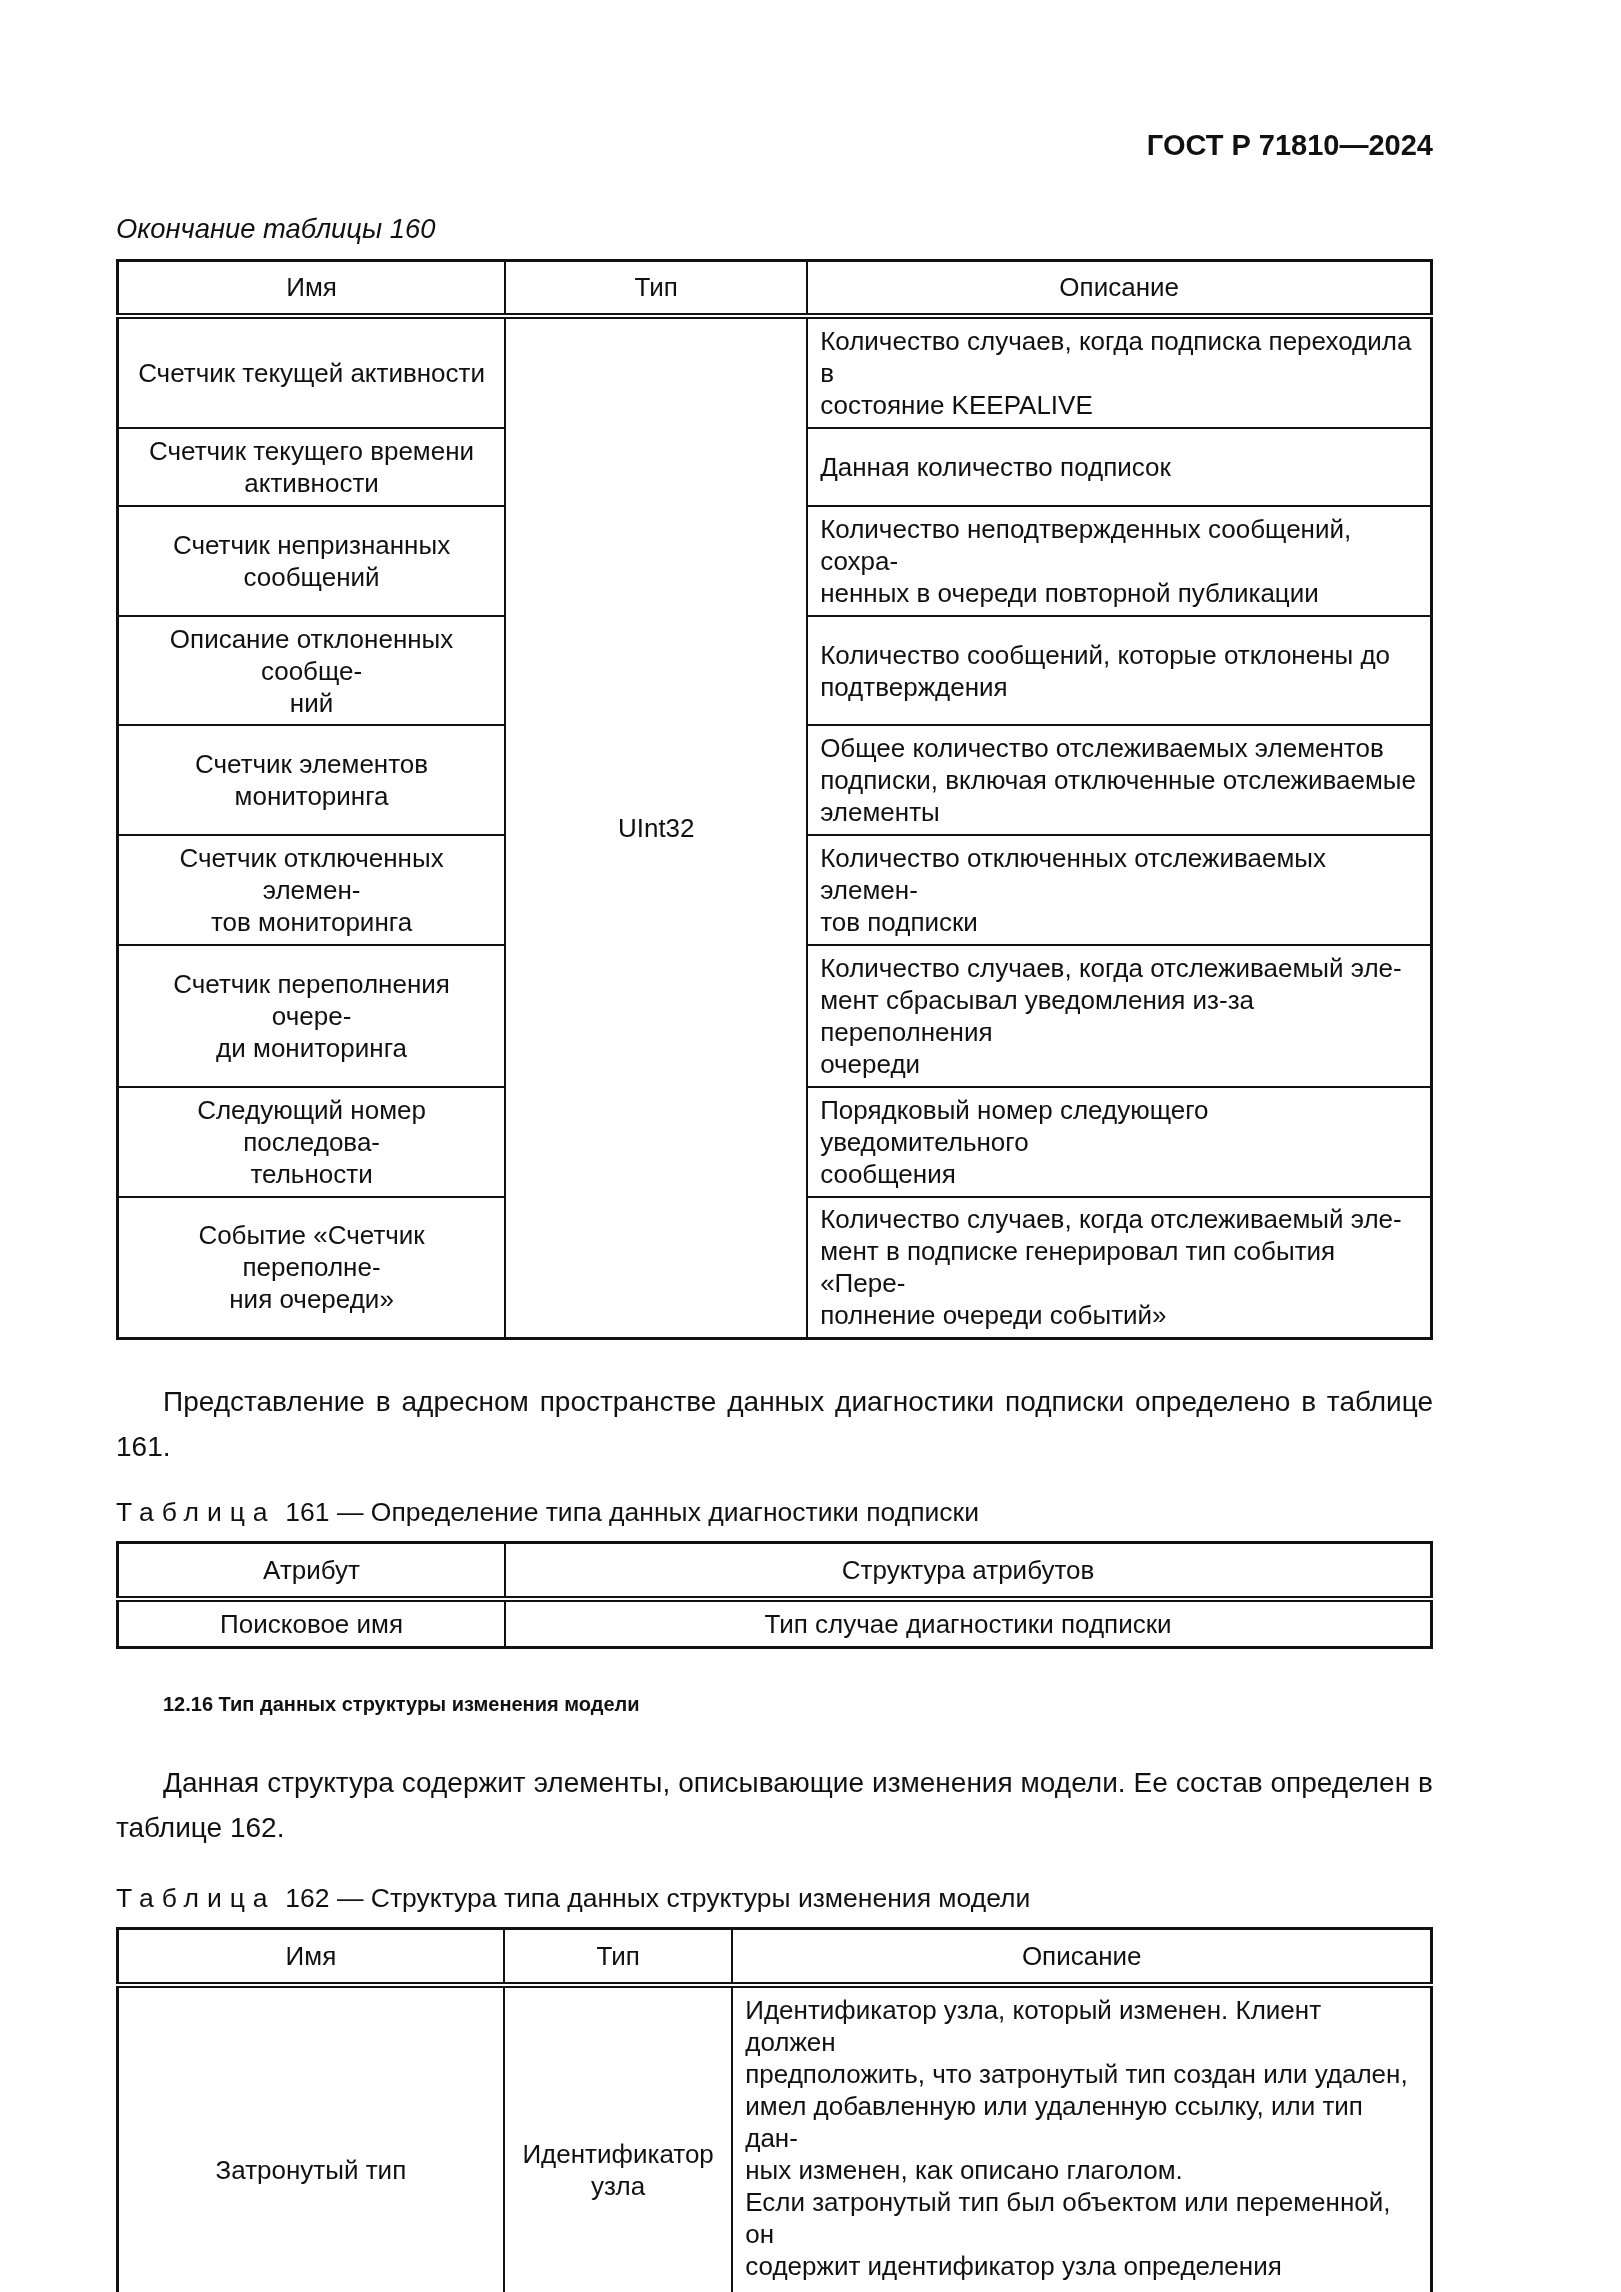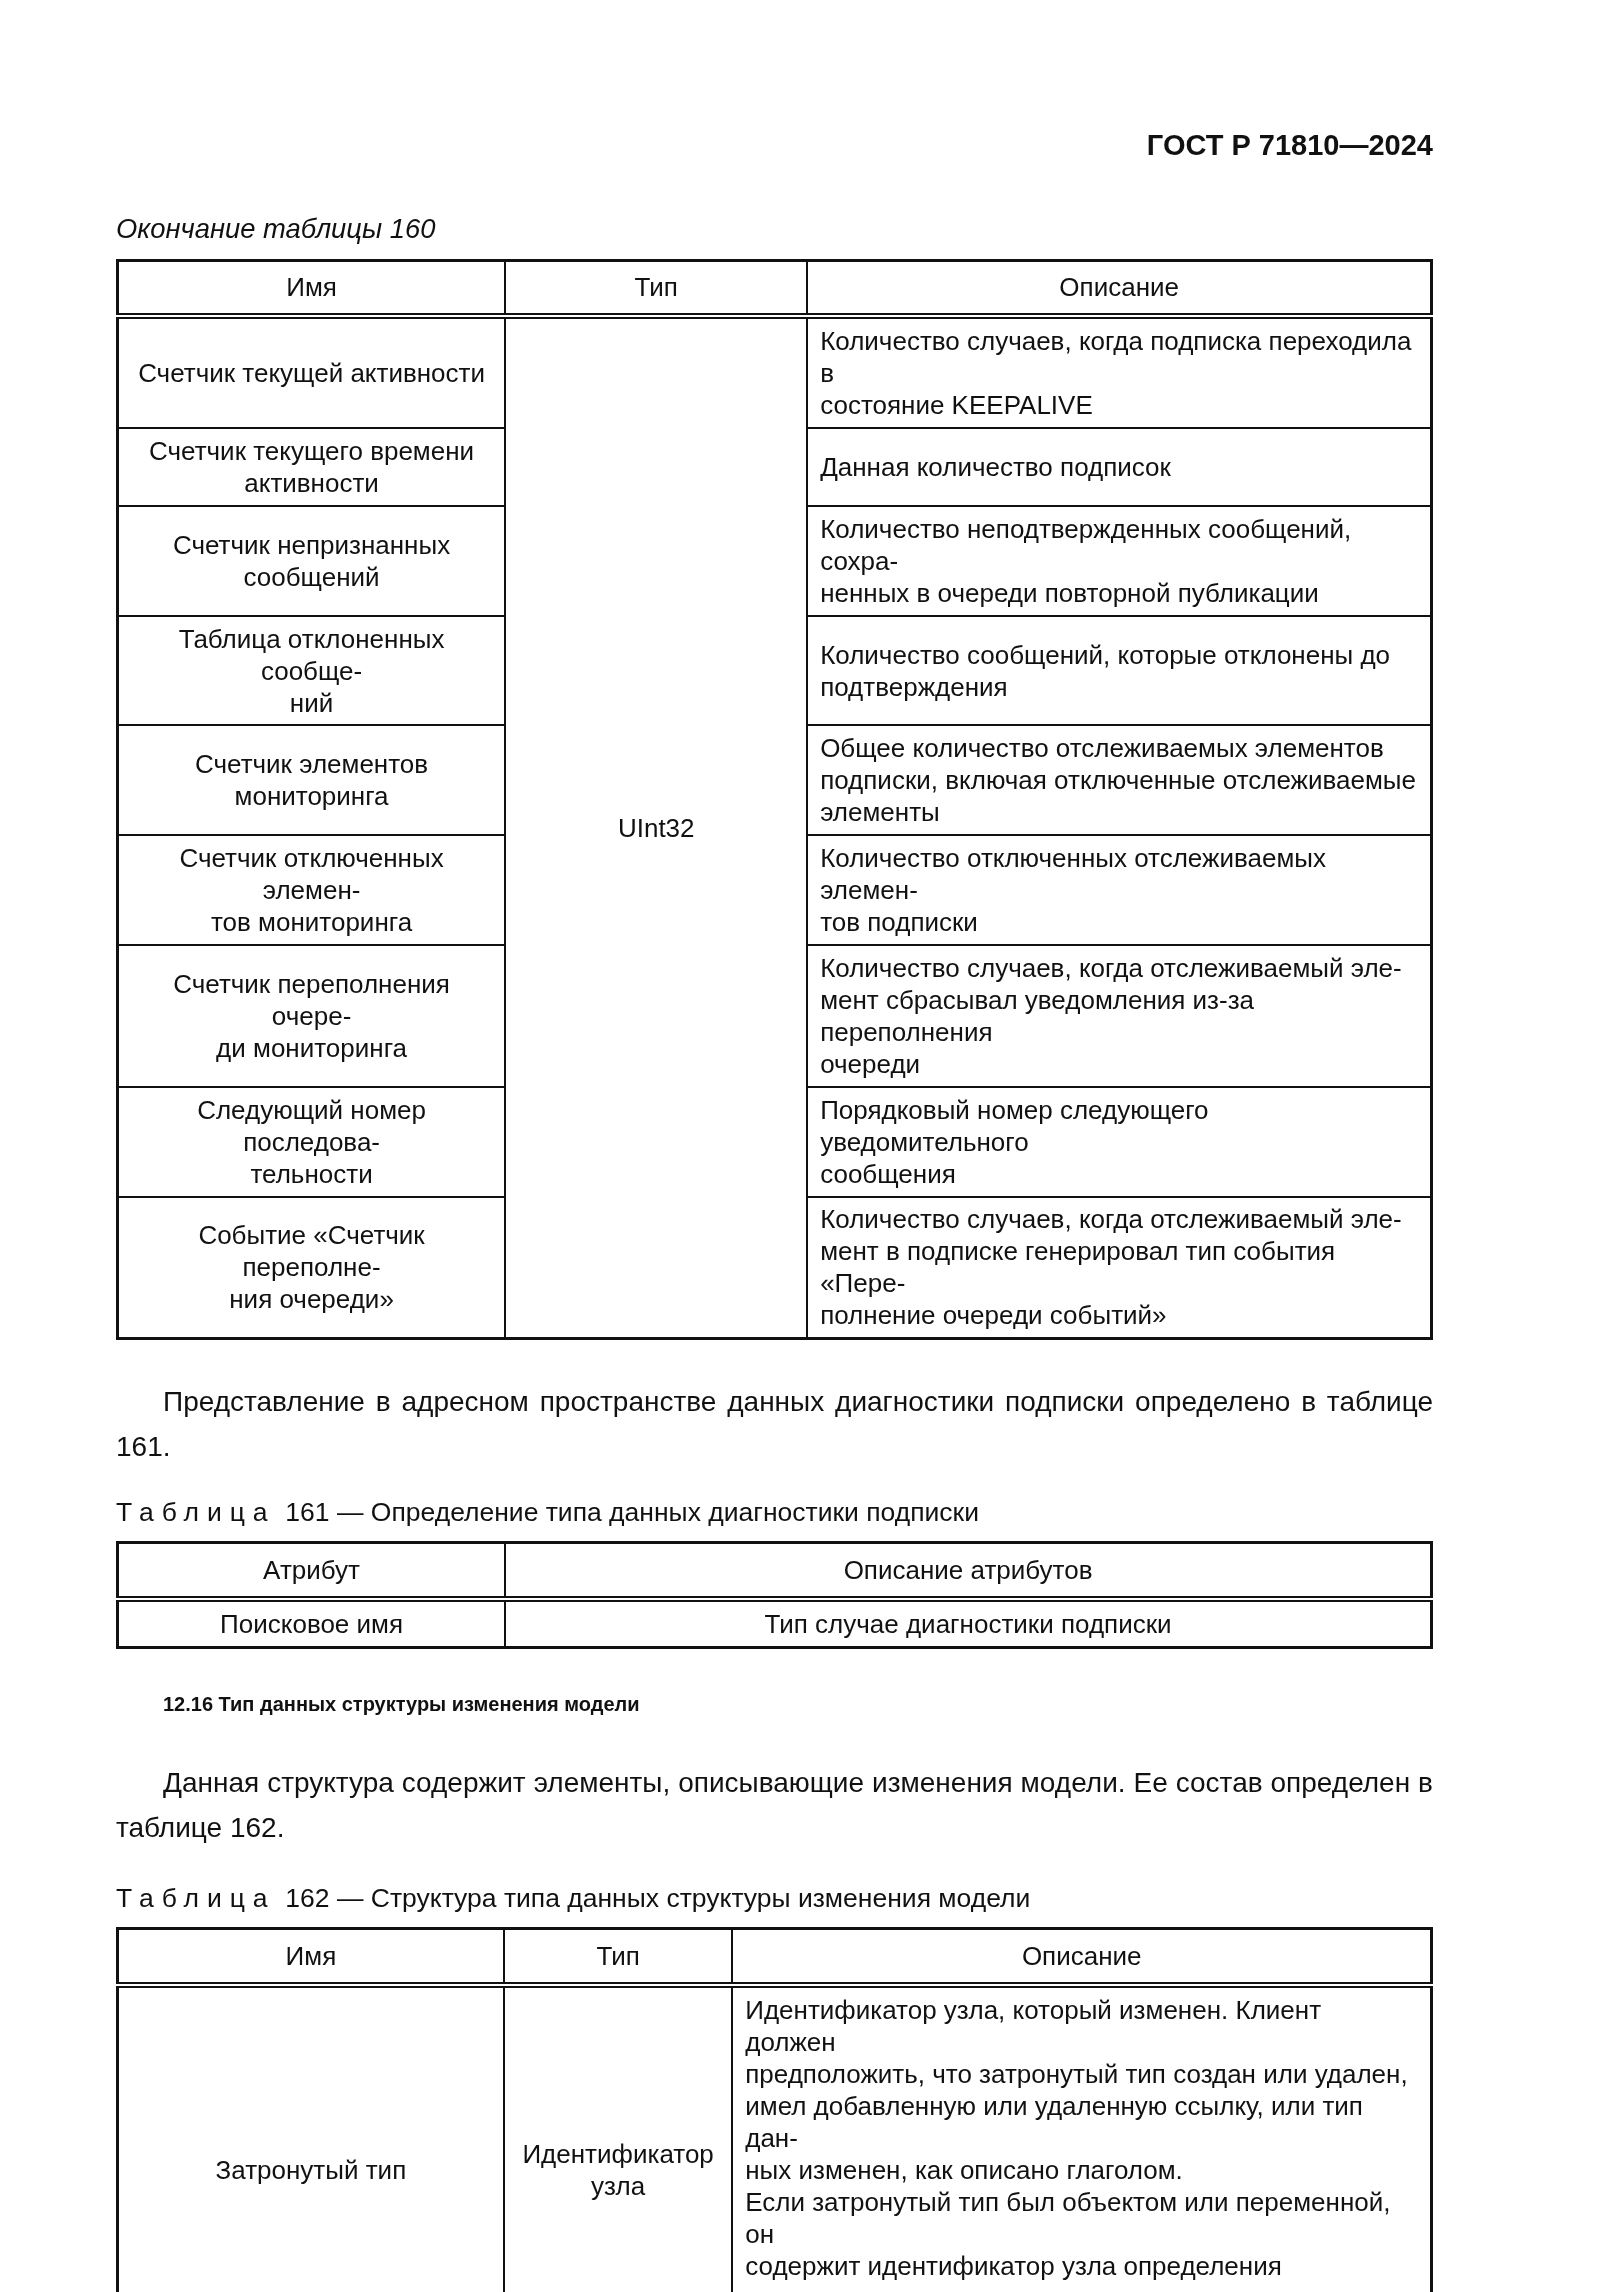--- a/index.html
+++ b/index.html
@@ -128,21 +128,21 @@
 активности</td>
         <td class="cell-left">Данная количество подписок</td>
       </tr>
       <tr>
         <td class="cell-center">Счетчик непризнанных
 сообщений</td>
         <td class="cell-left">Количество неподтвержденных сообщений, сохра-
 ненных в очереди повторной публикации</td>
       </tr>
       <tr>
-        <td class="cell-center">Таблица отклоненных сообще-
+        <td class="cell-center">Описание отклоненных сообще-
 ний</td>
         <td class="cell-left">Количество сообщений, которые отклонены до
 подтверждения</td>
       </tr>
       <tr>
         <td class="cell-center">Счетчик элементов
 мониторинга</td>
         <td class="cell-left">Общее количество отслеживаемых элементов
 подписки, включая отключенные отслеживаемые
 элементы</td>
@@ -184,21 +184,21 @@
   </div>
 
   <table class="gost t161">
     <colgroup>
         <col class="c1">
         <col class="c2">
       </colgroup>
     <thead>
       <tr>
         <th>Атрибут</th>
-        <th>Описание атрибутов</th>
+        <th>Структура атрибутов</th>
       </tr>
     </thead>
     <tbody>
       <tr>
         <td class="cell-center">Поисковое имя</td>
         <td class="cell-center">Тип случае диагностики подписки</td>
       </tr>
     </tbody>
   </table>
 

